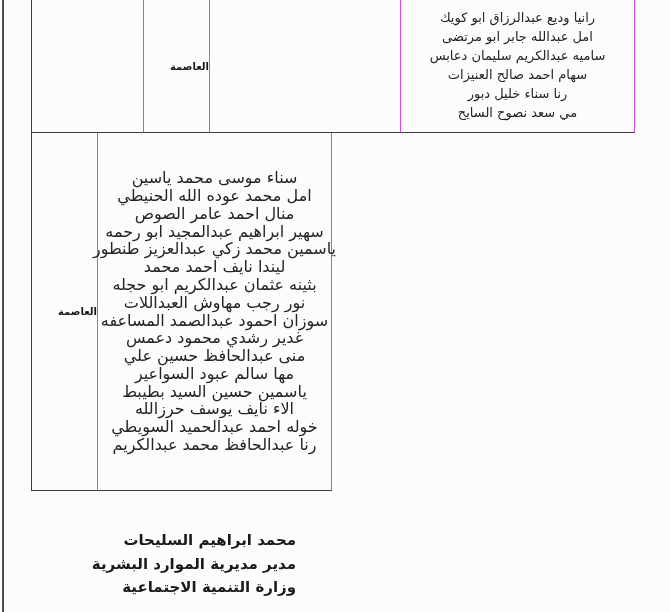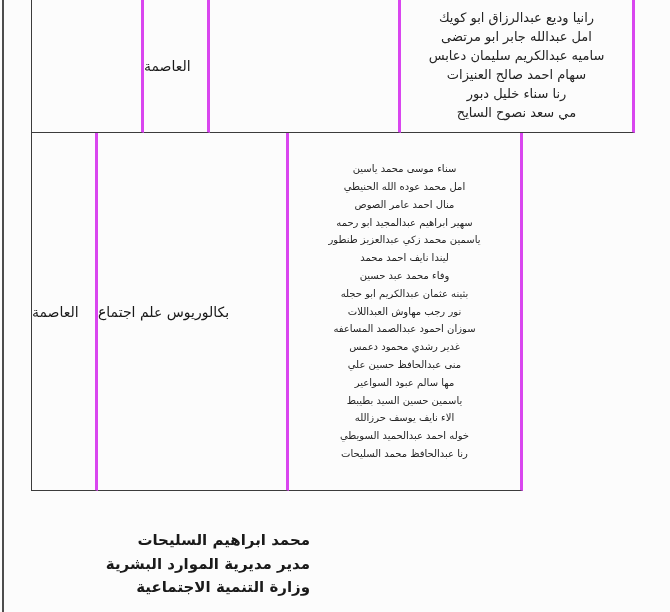--- a/index.html
+++ b/index.html
@@ -33,58 +33,58 @@
     width: 603px;
     border-left: 1px solid #3c3c3c;
     direction: ltr; 
   }
   .row {
     display: flex;
     flex-direction: row;
   }
   .cell {
     box-sizing: border-box;
-    border-right: 3px solid #d946ef;
+    border-right: 1px solid #d946ef;
     border-bottom: 1px solid #3c3c3c;
     display: flex;
     flex-direction: column;
-    align-items: flex-end;
+    align-items: flex-start;
     justify-content: center;
     direction: rtl;
     text-align: center;
   }
   .c-date  { width: 112px; }
   .c-gov   { width: 66px;  }
   .c-deg   { width: 191px; }
   .c-names { width: 234px; }
   .row1 .cell { height: 133px; }
   .row2 .cell { height: 358px; }
   .label-bold {
-    font-weight: normal;
-    font-size: 14px;
+    font-weight: bold;
+    font-size: 10px;
     color: #181818;
   }
   .date-lines { line-height: 18px; }
   .names-list {
     width: 100%;
     display: flex;
     flex-direction: column;
     align-items: center;
     justify-content: center;
   }
   .names-list .name-line {
     font-size: 13px;
     color: #242424;
     white-space: nowrap;
   }
   .names-r1 .name-line { line-height: 18.9px; }
-  .names-r2 .name-line { line-height: 17.8px; font-size: 10px; }
+  .names-r2 .name-line { line-height: 17.8px; font-size: 16px; }
   .signature {
     position: absolute;
-    left: 74px;
+    left: 60px;
     top: 529px;
     width: 236px;
     direction: rtl;
     text-align: left; 
   }
   .signature div {
     text-align: right;
     font-weight: bold;
     font-size: 15px;
     line-height: 23.5px;
@@ -116,42 +116,38 @@
             <div class="name-line">رنا سناء خليل دبور</div>
             <div class="name-line">مي سعد نصوح السايح</div>
           </div>
       </div>
     </div>
 
     <div class="row row2">
       <div class="cell c-gov">
         <span class="label-bold">العاصمة</span>
       </div>
-      <div class="cell c-deg">
-        <span class="label-bold">بكالوريوس علم اجتماع</span>
-      </div>
       <div class="cell c-names">
         <div class="names-list names-r2">
             <div class="name-line">سناء موسى محمد ياسين</div>
             <div class="name-line">امل محمد عوده الله الحنيطي</div>
             <div class="name-line">منال احمد عامر الصوص</div>
             <div class="name-line">سهير ابراهيم عبدالمجيد ابو رحمه</div>
             <div class="name-line">ياسمين محمد زكي عبدالعزيز طنطور</div>
             <div class="name-line">ليندا نايف احمد محمد</div>
-            <div class="name-line">وفاء محمد عبد حسين</div>
             <div class="name-line">بثينه عثمان عبدالكريم ابو حجله</div>
             <div class="name-line">نور رجب مهاوش العبداللات</div>
             <div class="name-line">سوزان احمود عبدالصمد المساعفه</div>
             <div class="name-line">غدير رشدي محمود دعمس</div>
             <div class="name-line">منى عبدالحافظ حسين علي</div>
             <div class="name-line">مها سالم عبود السواعير</div>
             <div class="name-line">ياسمين حسين السيد بطيبط</div>
             <div class="name-line">الاء نايف يوسف حرزالله</div>
             <div class="name-line">خوله احمد عبدالحميد السويطي</div>
-            <div class="name-line">رنا عبدالحافظ محمد السليحات</div>
+            <div class="name-line">رنا عبدالحافظ محمد عبدالكريم</div>
           </div>
       </div>
     </div>
 
   </div>
 
   <div class="signature">
     <div>محمد ابراهيم السليحات</div>
     <div>مدير مديرية الموارد البشرية</div>
     <div>وزارة التنمية الاجتماعية</div>

